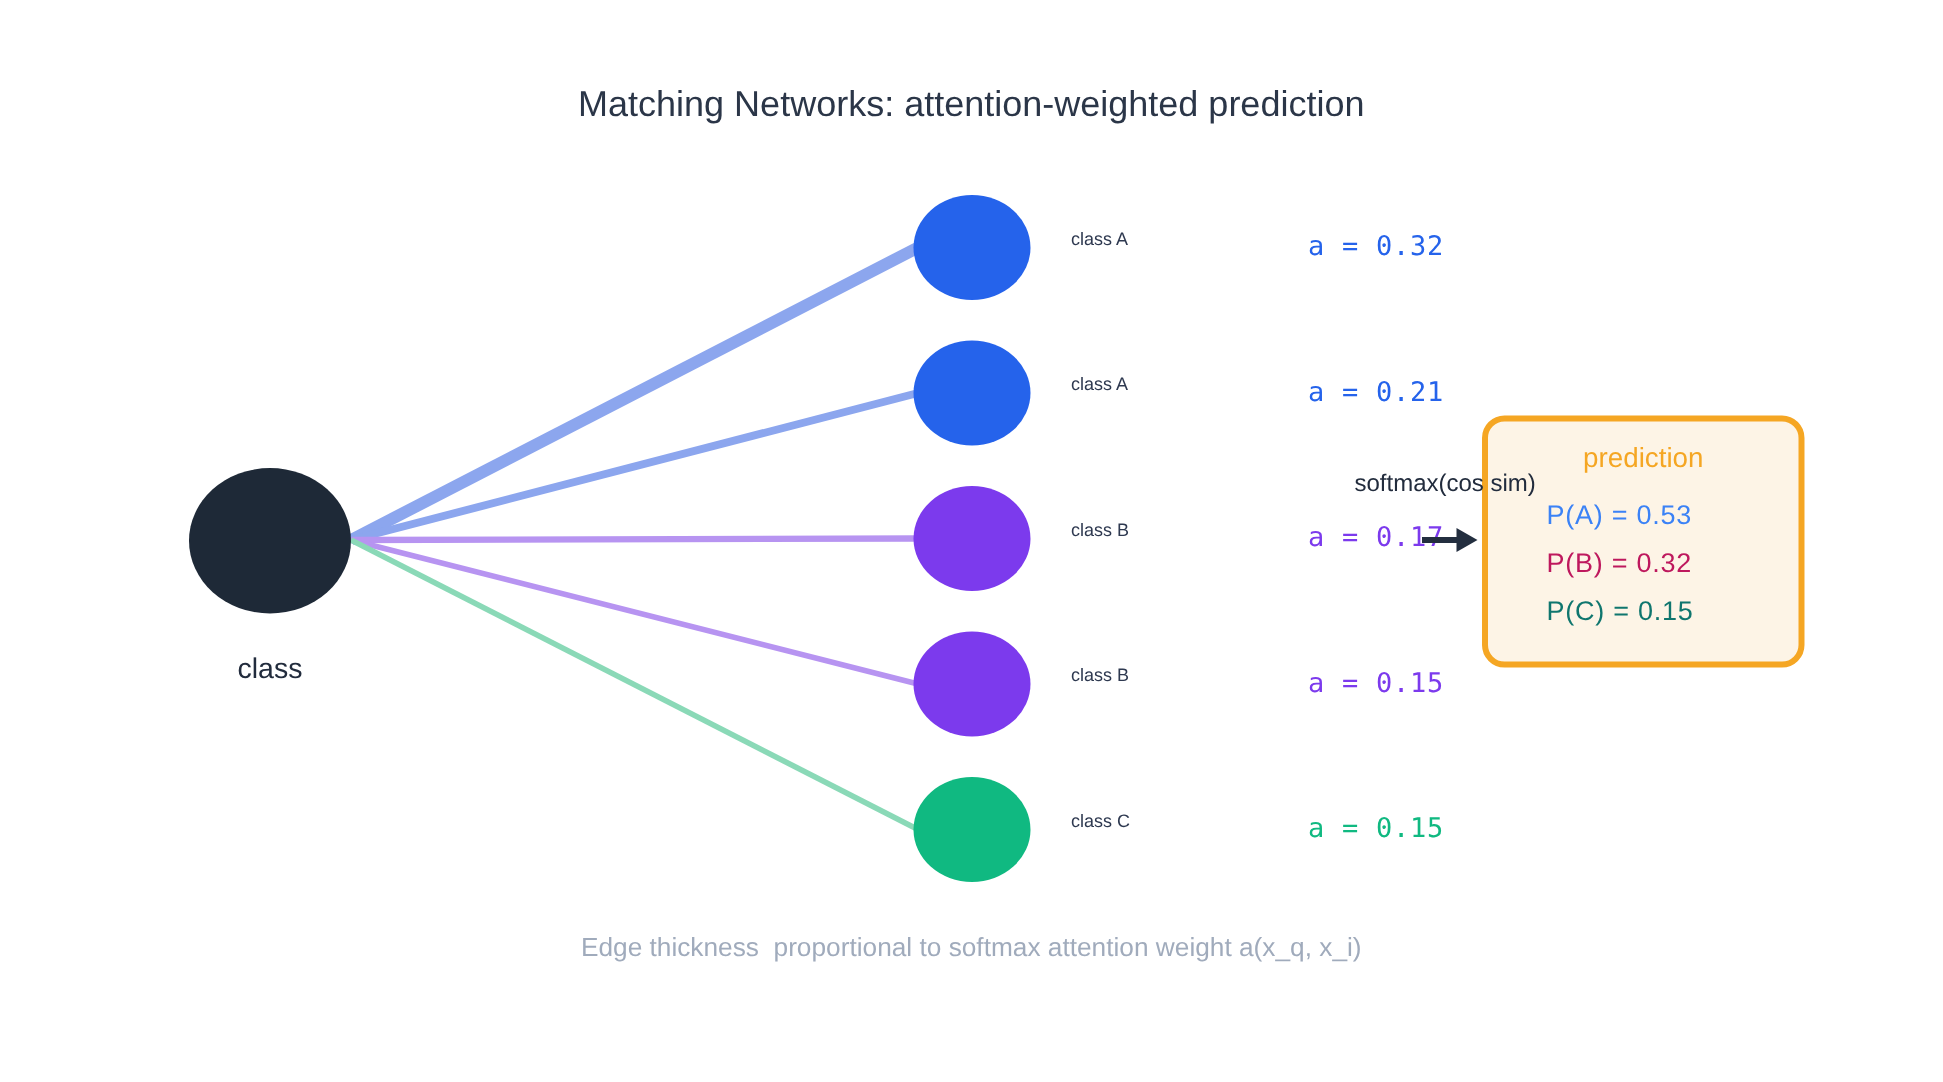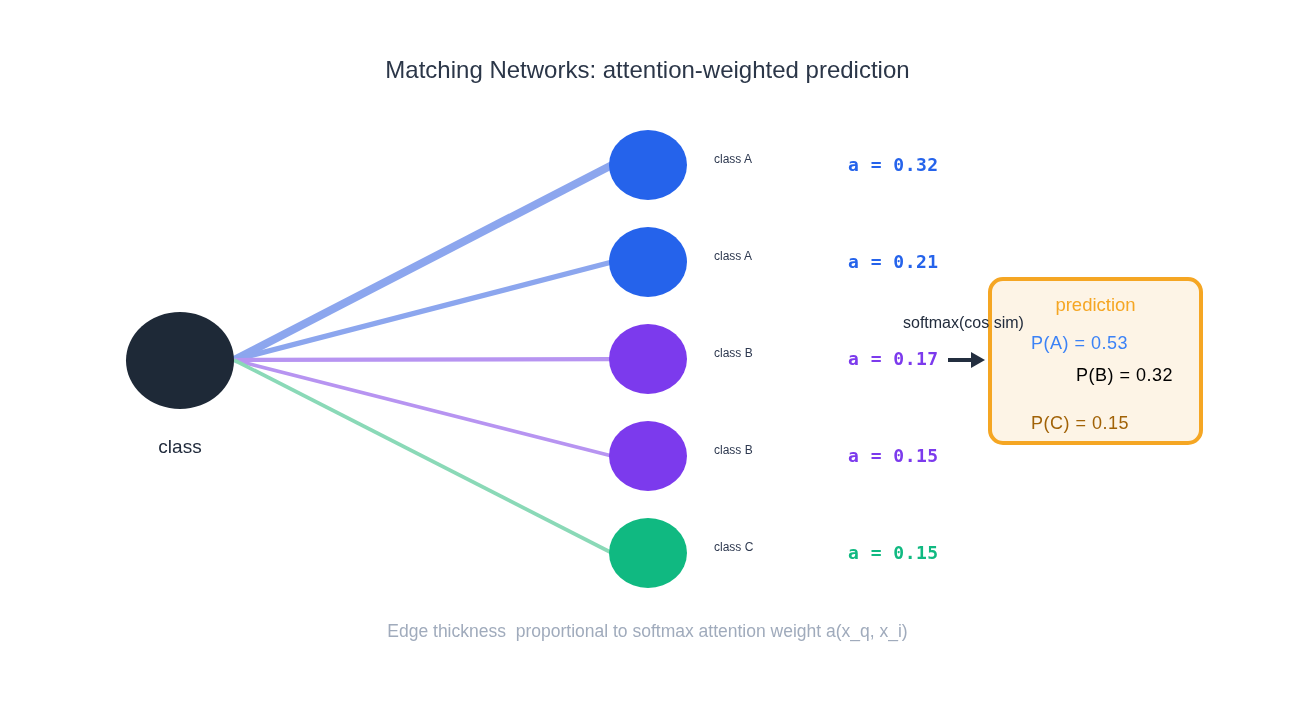--- a/index.html
+++ b/index.html
@@ -34,23 +34,23 @@
     text-align: center;
     font-size: 19px;
     color: #222c3d;
   }
   .class-label {
     left: 714px;
     font-size: 12px;
     color: #2e3950;
   }
   .weight-label {
-    left: 848px;
+    left: 872px;
     font-family: "DejaVu Sans Mono", monospace;
-    font-weight: bold;
+    font-weight: normal;
     font-size: 18px;
     letter-spacing: 0.5px;
   }
   #softmax-label {
     left: 903px; top: 314px;
     font-size: 16px;
     color: #222c3d;
     z-index: 6;
     white-space: nowrap;
   }
@@ -128,19 +128,19 @@
   <div id="softmax-label" class="abs">softmax(cos sim)</div>
 
   <svg id="arrow" class="abs" width="40" height="22">
     <line x1="2" y1="11" x2="27" y2="11" stroke="#232e3f" stroke-width="4"></line>
     <polygon points="25,3 39,11 25,19" fill="#232e3f"></polygon>
   </svg>
 
   <div id="prediction-box" class="abs">
     <div id="prediction-title">prediction</div>
     <div class="pred-line" style="top: 52px; color: rgb(59, 130, 246);">P(A) = 0.53</div>
-    <div class="pred-line" style="top: 84px; color: #000000; margin-left: 45px;">P(B) = 0.32</div>
-    <div class="pred-line" style="top: 116px; color: #a16207; margin-top: 16px;">P(C) = 0.15</div>
+    <div class="pred-line" style="top: 84px; color: #be185d;">P(B) = 0.32</div>
+    <div class="pred-line" style="top: 116px; color: #0f766e;">P(C) = 0.15</div>
   </div>
 
   <div id="caption" class="abs">Edge thickness  proportional to softmax attention weight a(x_q, x_i)</div>
 
 </div>
 
 </body></html>

